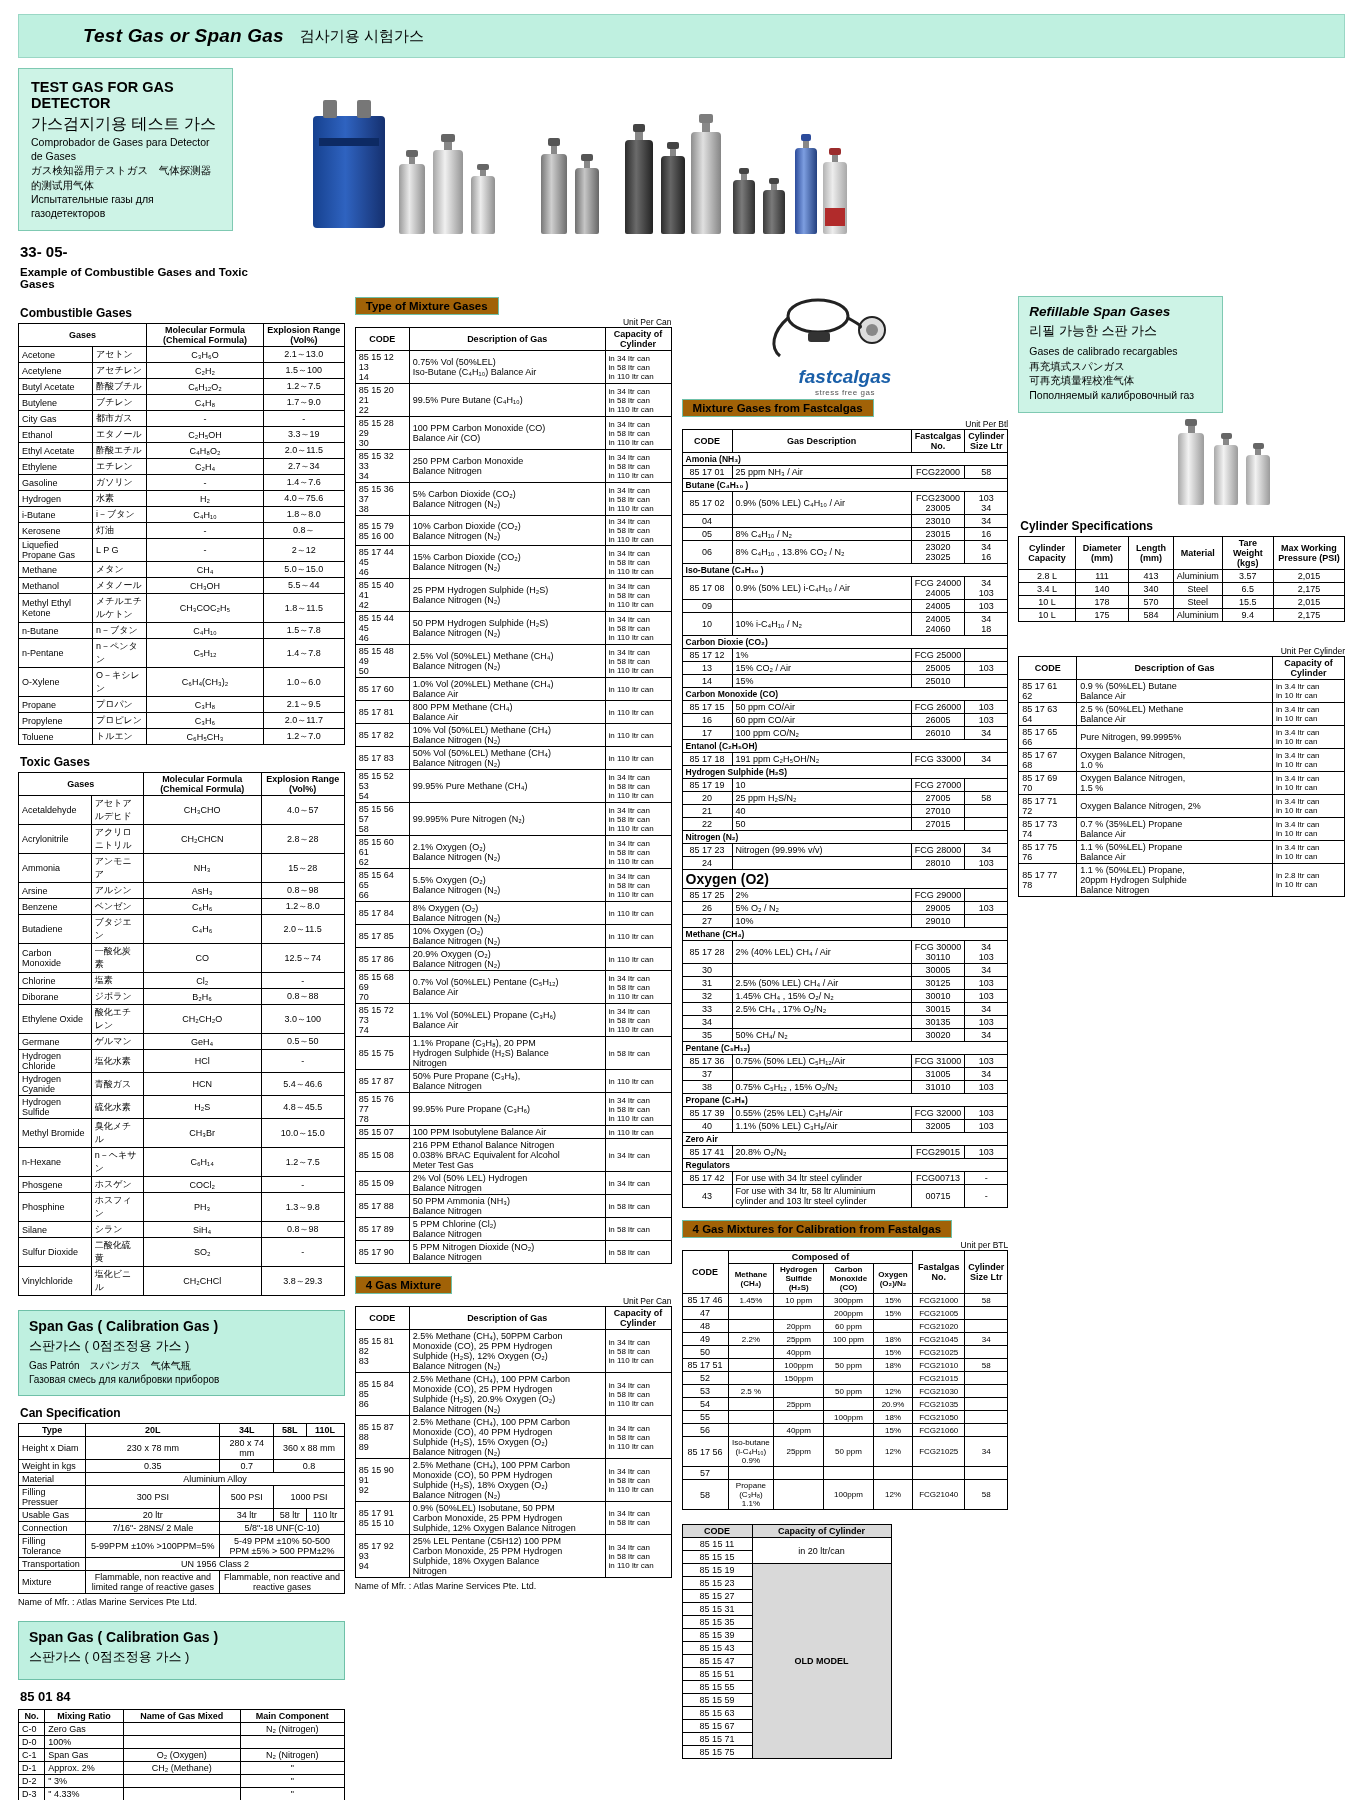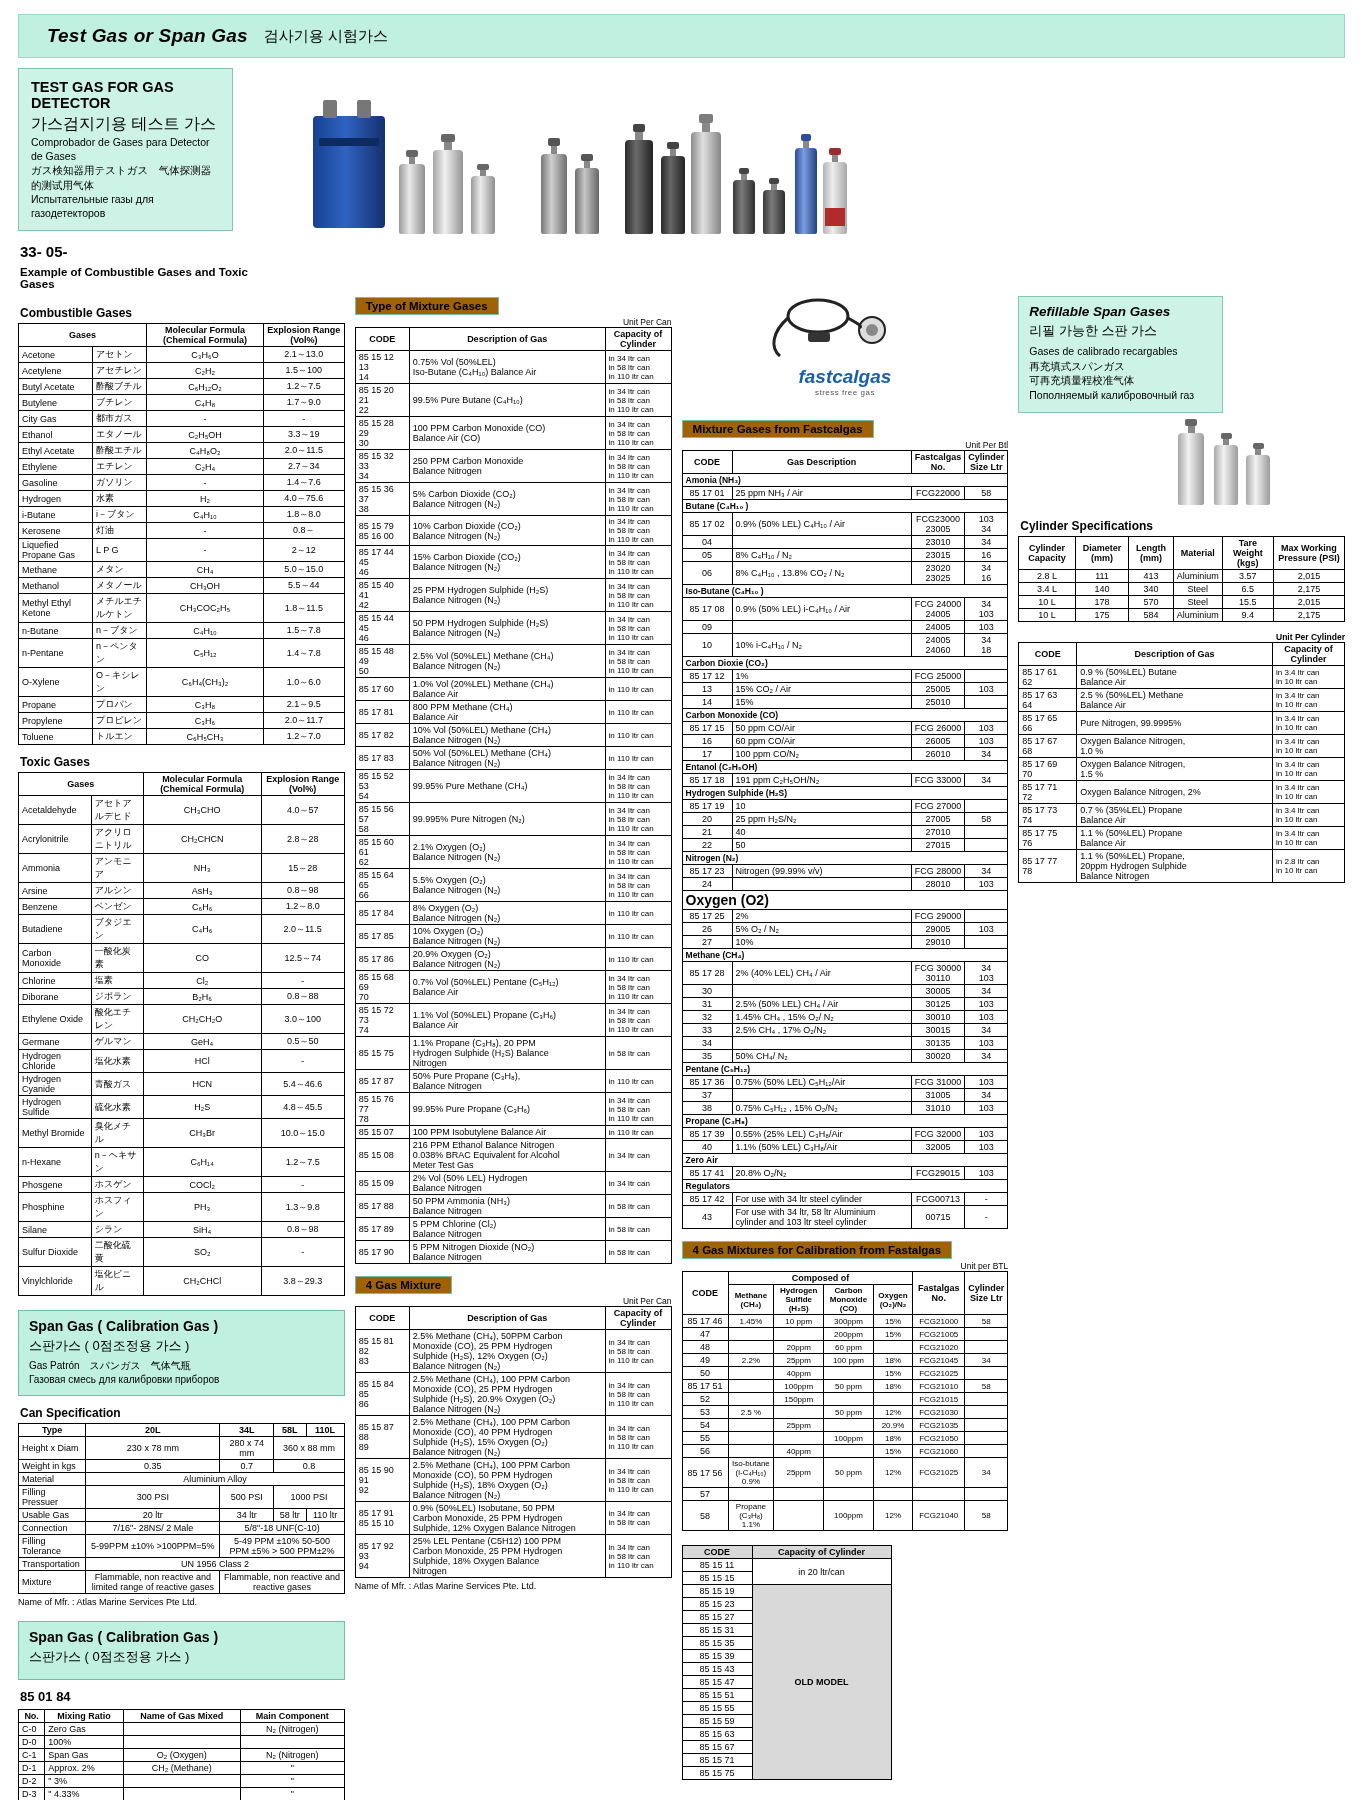--- a/index.html
+++ b/index.html
@@ -19,21 +19,21 @@
   
   .banner {
     background: #bff0e0;
     border: 1px solid #9ad7c5;
     height: 44px;
     display: flex;
     align-items: center;
     padding-left: 28px;
     gap: 16px;
   }
-  .banner .t1 { font-size: 19px; font-weight: bold; font-style: italic; letter-spacing: .2px; }
+  .banner .t1 { font-size: 19px; font-weight: bold; font-style: italic; letter-spacing: .2px; margin-left: 36px; }
   .banner .t2 { font-size: 15px; }
 
   
   .topwrap { display: flex; margin-top: 10px; gap: 10px; }
   .infobox {
     background: #cdf3e6;
     border: 1px solid #7fc9b2;
     padding: 8px 12px 10px 12px;
     width: 215px;
   }
@@ -872,21 +872,21 @@
           <path d="M126 22 C140 30 140 30 137 32" fill="none" stroke="#222" stroke-width="3"></path>
           <rect x="86" y="36" width="22" height="10" rx="3" fill="#333"></rect>
         </svg>
       </div>
 
       <div class="fastcal">
         <span class="brand">fastcalgas</span>
         <div class="tag">stress free gas</div>
       </div>
 
-      <div class="labelbar" style="margin-top:23px;">Mixture Gases from Fastcalgas</div>
+      <div class="labelbar" style="margin-top:2px;">Mixture Gases from Fastcalgas</div>
       <div class="unitper">Unit Per Btl</div>
       <table class="tbl">
         <thead>
           <tr>
             <th style="width:50px">CODE</th>
             <th>Gas Description</th>
             <th style="width:52px">Fastcalgas No.</th>
             <th style="width:40px">Cylinder Size Ltr</th>
           </tr>
         </thead>
@@ -1454,21 +1454,21 @@
               <td class="ctr">10 L</td>
               <td class="ctr">175</td>
               <td class="ctr">584</td>
               <td class="ctr">Aluminium</td>
               <td class="ctr">9.4</td>
               <td class="ctr">2,175</td>
             </tr>
           </tbody>
       </table>
 
-      <div class="unitper" style="margin-top:10px;font-weight:bold;">Unit Per Cylinder</div>
+      <div class="unitper" style="margin-top:24px;">Unit Per Cylinder</div>
       <table class="tbl">
         <thead>
           <tr>
             <th style="width:58px">CODE</th>
             <th>Description of Gas</th>
             <th style="width:72px">Capacity of Cylinder</th>
           </tr>
         </thead>
         <tbody>
             <tr>

